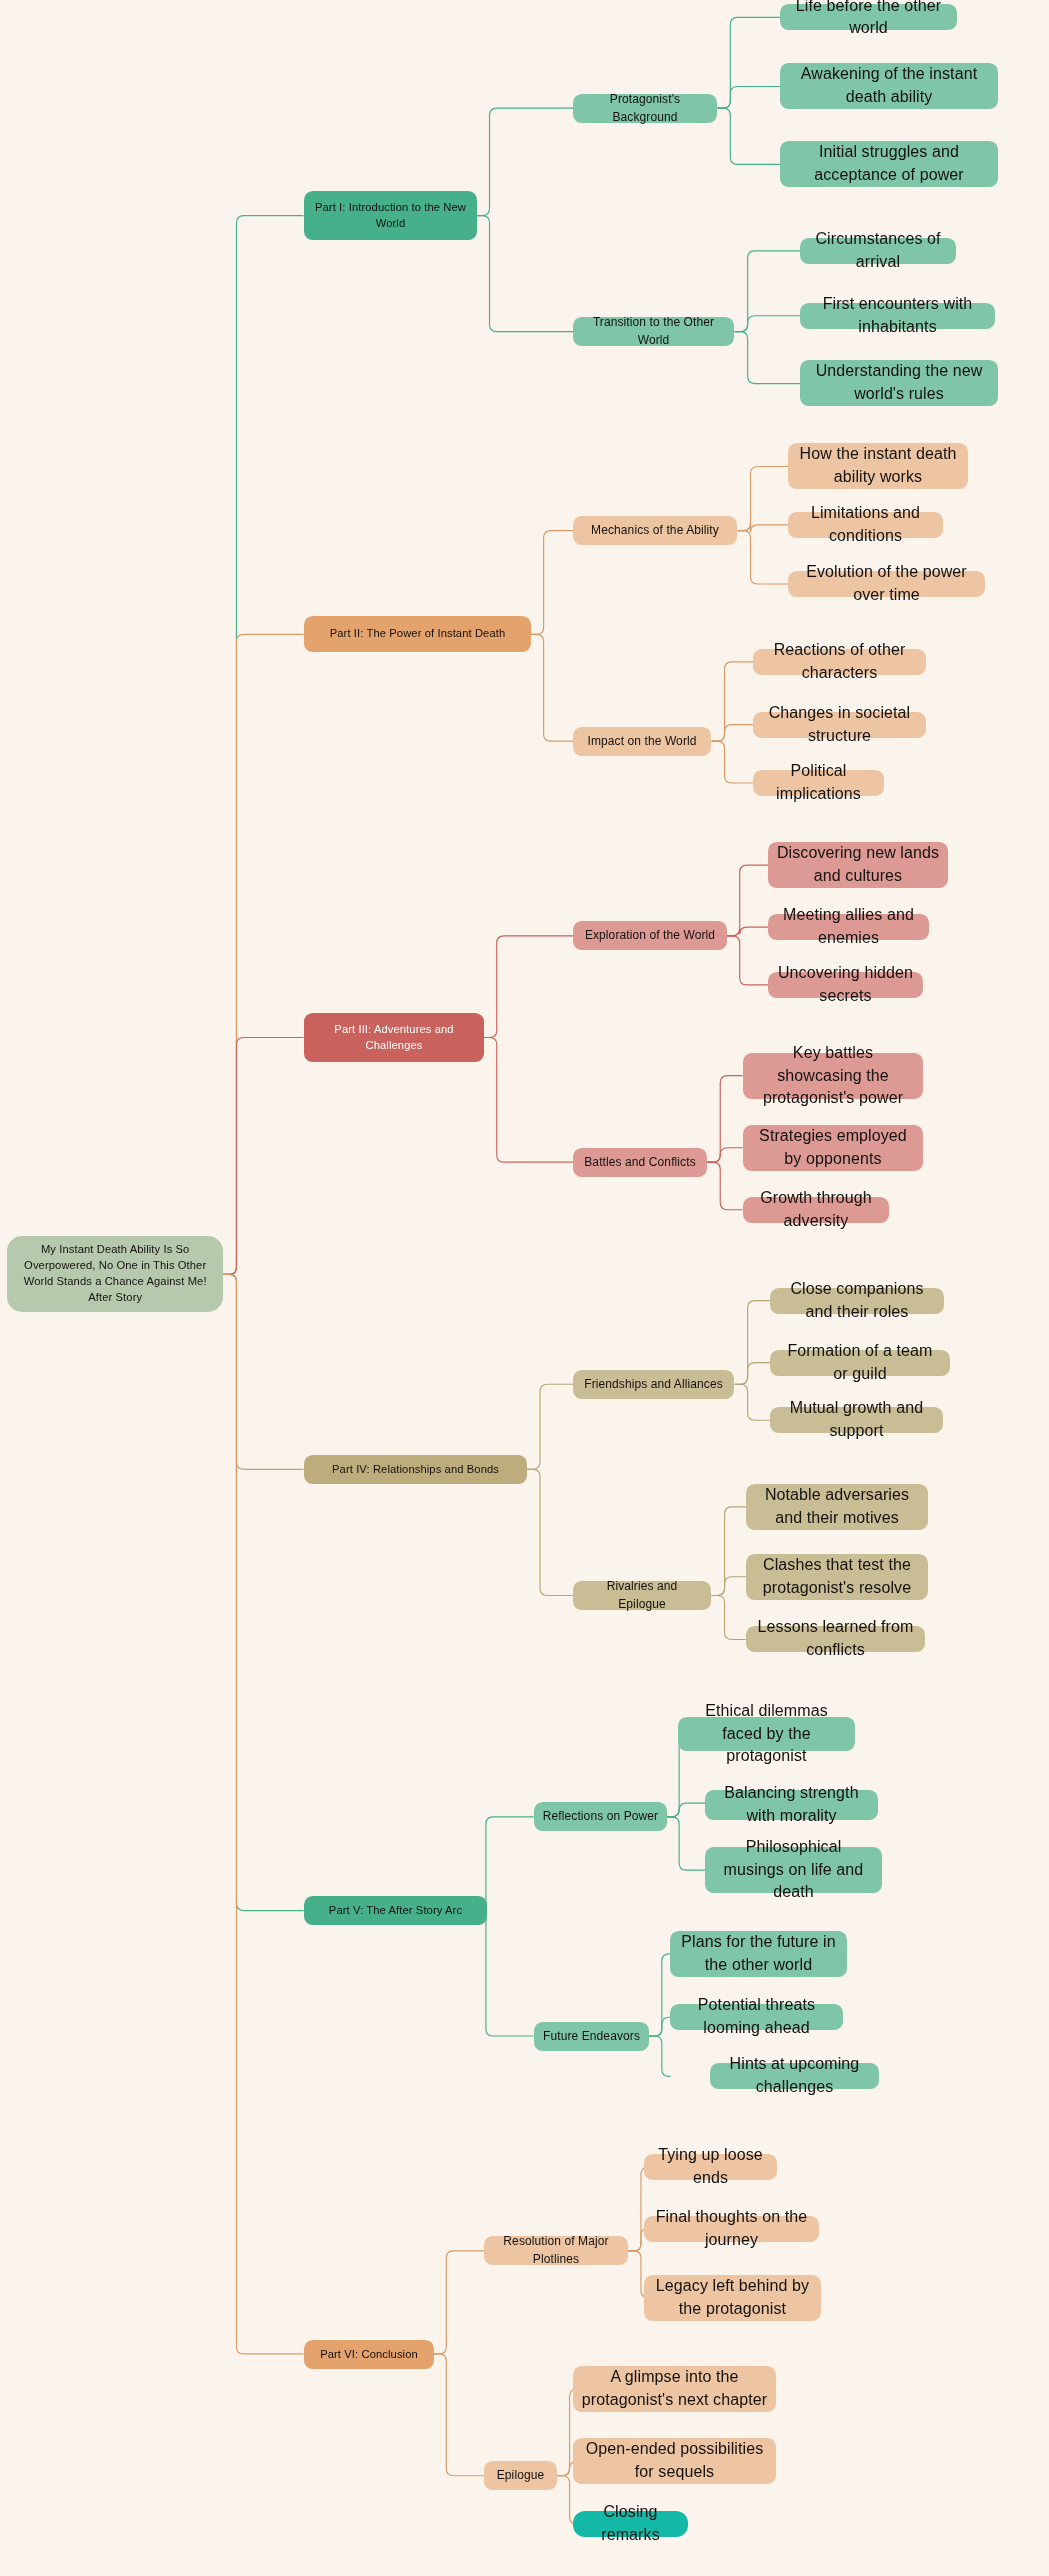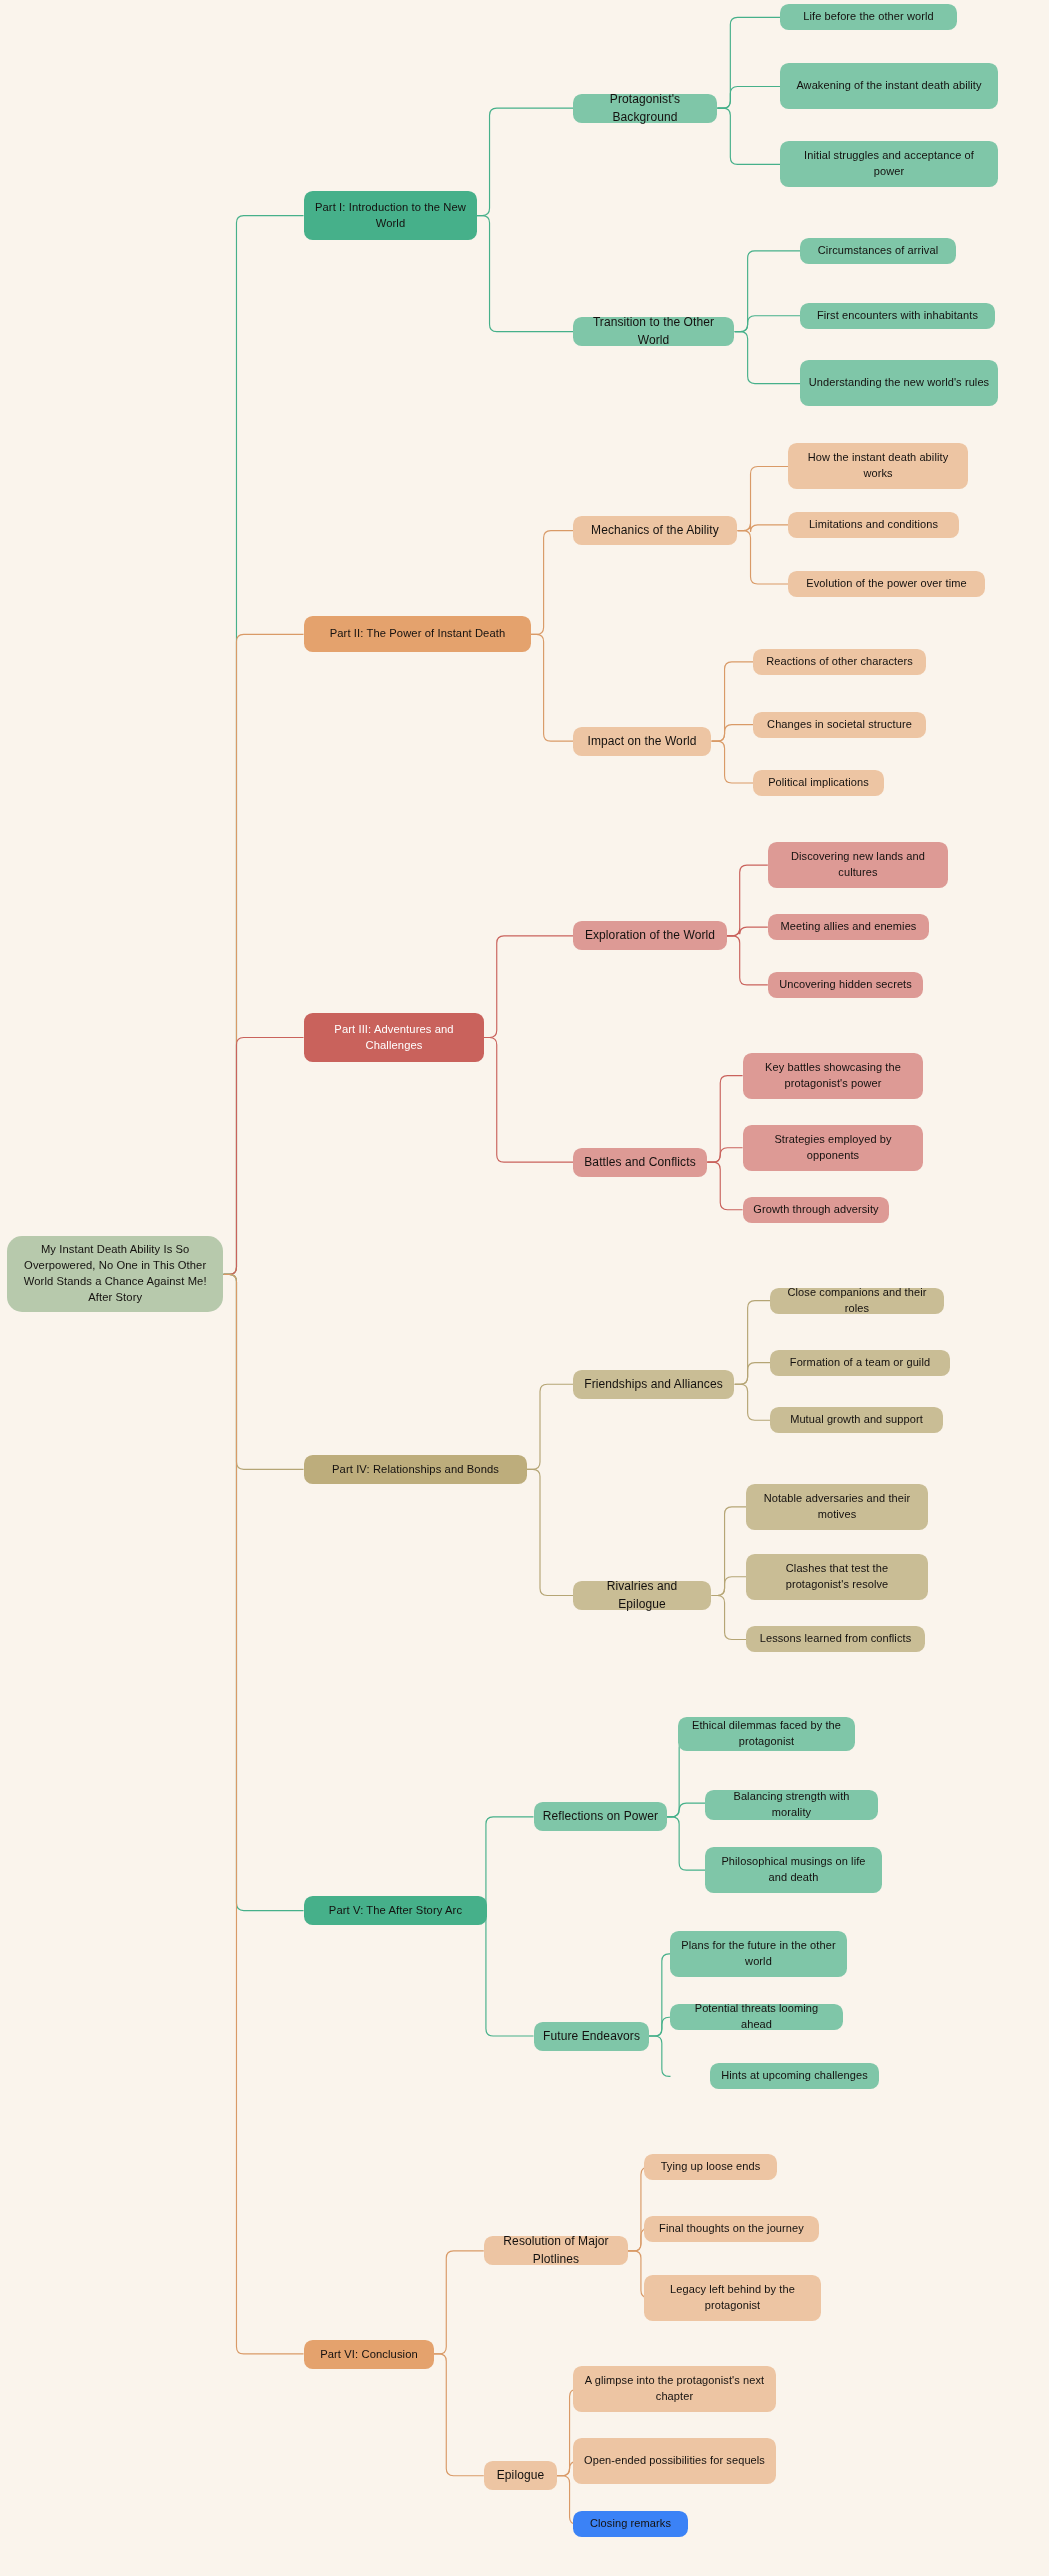--- a/index.html
+++ b/index.html
@@ -18,21 +18,21 @@
     text-align:center;
     border-radius:8.7px;
     color:#14110f;
     line-height:1.42;
     padding:4.3px 8.7px;
     letter-spacing:0.1px;
   }
   .lvl0{font-size:11.2px;border-radius:15px;}
   .lvl1{font-size:11.2px;}
   .lvl2{font-size:12px;}
-  .lvl3{font-size:11px;}
+  .lvl3{font-size:16px;}
   .white-text{color:#ffffff;}
 </style>
 </head>
 <body style="background: rgb(250, 244, 236);">
 
 <div id="canvas">
   <svg class="links" id="links" viewBox="0 0 1455 3573" width="1049" height="2576">
       <path d="M 310 1767.5 L 318 1767.5 Q 328 1767.5 328 1757.5 L 328 309 Q 328 299 338 299 L 421 299" fill="none" stroke="#46b08a" stroke-width="1.6"></path>
       <path d="M 661 299 L 669 299 Q 679 299 679 289 L 679 160 Q 679 150 689 150 L 795 150" fill="none" stroke="#46b08a" stroke-width="1.6"></path>
       <path d="M 995 150 L 1003 150 Q 1013 150 1013 140 L 1013 34 Q 1013 24 1023 24 L 1082 24" fill="none" stroke="#46b08a" stroke-width="1.6"></path>
@@ -95,21 +95,21 @@
       <div class="node lvl3" style="left: 780px; top: 4.3px; width: 177px; height: 26px; background: rgb(127, 198, 168);">Life before the other world</div>
       <div class="node lvl3" style="left: 780px; top: 63px; width: 218px; height: 46px; background: rgb(127, 198, 168);">Awakening of the instant death ability</div>
       <div class="node lvl3" style="left: 780px; top: 141px; width: 218px; height: 46px; background: rgb(127, 198, 168);">Initial struggles and acceptance of power</div>
       <div class="node lvl2" style="left: 573px; top: 317px; width: 161px; height: 29px; background: rgb(127, 198, 168);">Transition to the Other World</div>
       <div class="node lvl3" style="left: 800px; top: 238px; width: 156px; height: 26px; background: rgb(127, 198, 168);">Circumstances of arrival</div>
       <div class="node lvl3" style="left: 800px; top: 303px; width: 195px; height: 26px; background: rgb(127, 198, 168);">First encounters with inhabitants</div>
       <div class="node lvl3" style="left: 800px; top: 360px; width: 198px; height: 46px; background: rgb(127, 198, 168);">Understanding the new world's rules</div>
       <div class="node lvl1" style="left: 304px; top: 616px; width: 227px; height: 36px; background: rgb(228, 162, 109);">Part II: The Power of Instant Death</div>
       <div class="node lvl2" style="left: 573px; top: 516px; width: 164px; height: 29px; background: rgb(237, 197, 163);">Mechanics of the Ability</div>
       <div class="node lvl3" style="left: 788px; top: 443px; width: 180px; height: 46px; background: rgb(237, 197, 163);">How the instant death ability works</div>
-      <div class="node lvl3" style="left: 788px; top: 512px; width: 171px; height: 26px; background: rgb(237, 197, 163);">Limitations and conditions</div>
+      <div class="node lvl3" style="left: 788px; top: 512px; width: 155px; height: 26px; background: rgb(237, 197, 163);">Limitations and conditions</div>
       <div class="node lvl3" style="left: 788px; top: 571px; width: 197px; height: 26px; background: rgb(237, 197, 163);">Evolution of the power over time</div>
       <div class="node lvl2" style="left: 573px; top: 727px; width: 138px; height: 29px; background: rgb(237, 197, 163);">Impact on the World</div>
       <div class="node lvl3" style="left: 753px; top: 649px; width: 173px; height: 26px; background: rgb(237, 197, 163);">Reactions of other characters</div>
       <div class="node lvl3" style="left: 753px; top: 712px; width: 173px; height: 26px; background: rgb(237, 197, 163);">Changes in societal structure</div>
       <div class="node lvl3" style="left: 753px; top: 770px; width: 131px; height: 26px; background: rgb(237, 197, 163);">Political implications</div>
       <div class="node lvl1 white-text" style="left: 304px; top: 1013px; width: 180px; height: 49px; background: rgb(201, 98, 92);">Part III: Adventures and Challenges</div>
       <div class="node lvl2" style="left: 573px; top: 921px; width: 154px; height: 29px; background: rgb(221, 154, 149);">Exploration of the World</div>
       <div class="node lvl3" style="left: 768px; top: 842px; width: 180px; height: 46px; background: rgb(221, 154, 149);">Discovering new lands and cultures</div>
       <div class="node lvl3" style="left: 768px; top: 914px; width: 161px; height: 26px; background: rgb(221, 154, 149);">Meeting allies and enemies</div>
       <div class="node lvl3" style="left: 768px; top: 972px; width: 155px; height: 26px; background: rgb(221, 154, 149);">Uncovering hidden secrets</div>
@@ -136,16 +136,16 @@
       <div class="node lvl3" style="left: 670px; top: 2004px; width: 173px; height: 26px; background: rgb(127, 198, 168);">Potential threats looming ahead</div>
       <div class="node lvl3" style="left: 670px; top: 2063px; width: 169px; height: 26px; background: rgb(127, 198, 168); margin-left: 40px;">Hints at upcoming challenges</div>
       <div class="node lvl1" style="left: 304px; top: 2340px; width: 130px; height: 29px; background: rgb(228, 162, 109);">Part VI: Conclusion</div>
       <div class="node lvl2" style="left: 484px; top: 2236px; width: 144px; height: 29px; background: rgb(237, 197, 163);">Resolution of Major Plotlines</div>
       <div class="node lvl3" style="left: 644px; top: 2154px; width: 133px; height: 26px; background: rgb(237, 197, 163);">Tying up loose ends</div>
       <div class="node lvl3" style="left: 644px; top: 2216px; width: 175px; height: 26px; background: rgb(237, 197, 163);">Final thoughts on the journey</div>
       <div class="node lvl3" style="left: 644px; top: 2275px; width: 177px; height: 46px; background: rgb(237, 197, 163);">Legacy left behind by the protagonist</div>
       <div class="node lvl2" style="left: 484px; top: 2461px; width: 73px; height: 29px; background: rgb(237, 197, 163);">Epilogue</div>
       <div class="node lvl3" style="left: 573px; top: 2366px; width: 203px; height: 46px; background: rgb(237, 197, 163);">A glimpse into the protagonist's next chapter</div>
       <div class="node lvl3" style="left: 573px; top: 2438px; width: 203px; height: 46px; background: rgb(237, 197, 163);">Open-ended possibilities for sequels</div>
-      <div class="node lvl3" style="left: 573px; top: 2511px; width: 115px; height: 26px; background: #3b82f6;">Closing remarks</div>
+      <div class="node lvl3" style="left: 573px; top: 2511px; width: 115px; height: 26px; background: #14b8a6; border-radius: 12px;">Closing remarks</div>
     </div>
 </div>
 
 
 </body></html>

